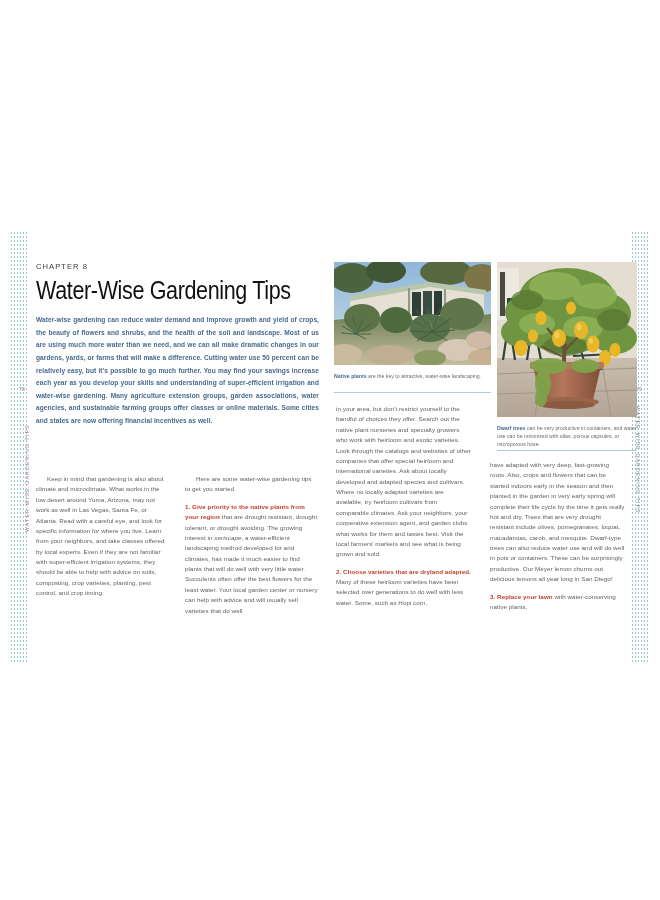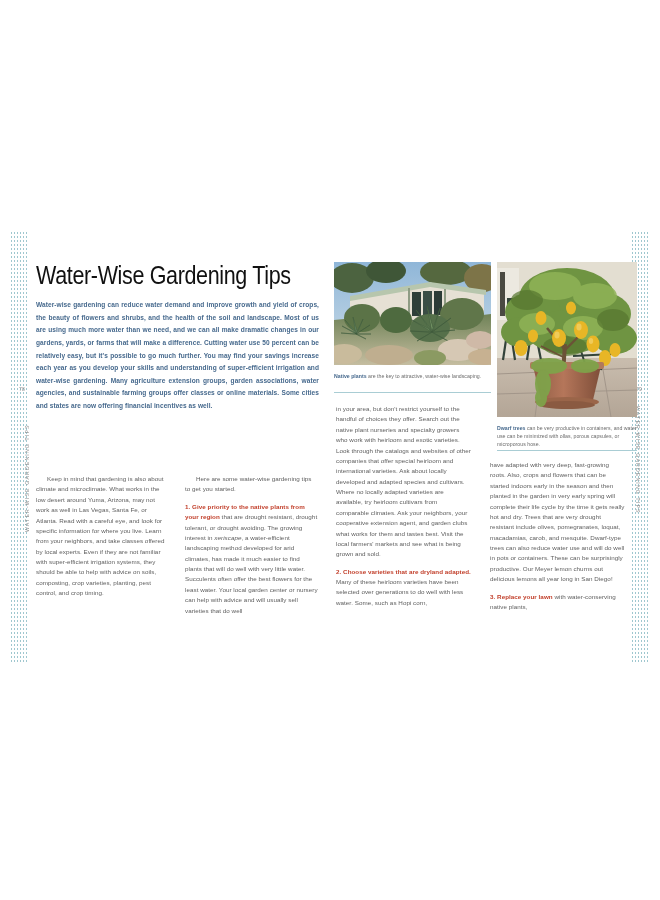--- a/index.html
+++ b/index.html
@@ -219,20 +219,21 @@
     <div class="dotline"></div>
   </div>
 
   <div class="folio left">78</div>
   <div class="folio right">79</div>
 
   <div class="runhead left">WATER-WISE GARDENING TIPS</div>
   <div class="runhead right">WATER-WISE GARDENING TIPS</div>
 
   <div class="page-left">
+    <div class="chapter-label">CHAPTER 8</div>
     <h1 class="chapter-title">Water-Wise Gardening Tips</h1>
     <div class="intro">Water-wise gardening can reduce water demand and improve growth and yield of crops, the beauty of flowers and shrubs, and the health of the soil and landscape. Most of us are using much more water than we need, and we can all make dramatic changes in our gardens, yards, or farms that will make a difference. Cutting water use 50 percent can be relatively easy, but it's possible to go much further. You may find your savings increase each year as you develop your skills and understanding of super-efficient irrigation and water-wise gardening. Many agriculture extension groups, garden associations, water agencies, and sustainable farming groups offer classes or online materials. Some cities and states are now offering financial incentives as well.</div>
   </div>
 
   <div class="cols-left">
     <div class="col">
       <p class="body-p indent">Keep in mind that gardening is also about climate and microclimate. What works in the low desert around Yuma, Arizona, may not work as well in Las Vegas, Santa Fe, or Atlanta. Read with a careful eye, and look for specific information for where you live. Learn from your neighbors, and take classes offered by local experts. Even if they are not familiar with super-efficient irrigation systems, they should be able to help with advice on soils, composting, crop varieties, planting, pest control, and crop timing.</p>
     </div>
     <div class="col">
       <p class="body-p indent">Here are some water-wise gardening tips to get you started.</p>

